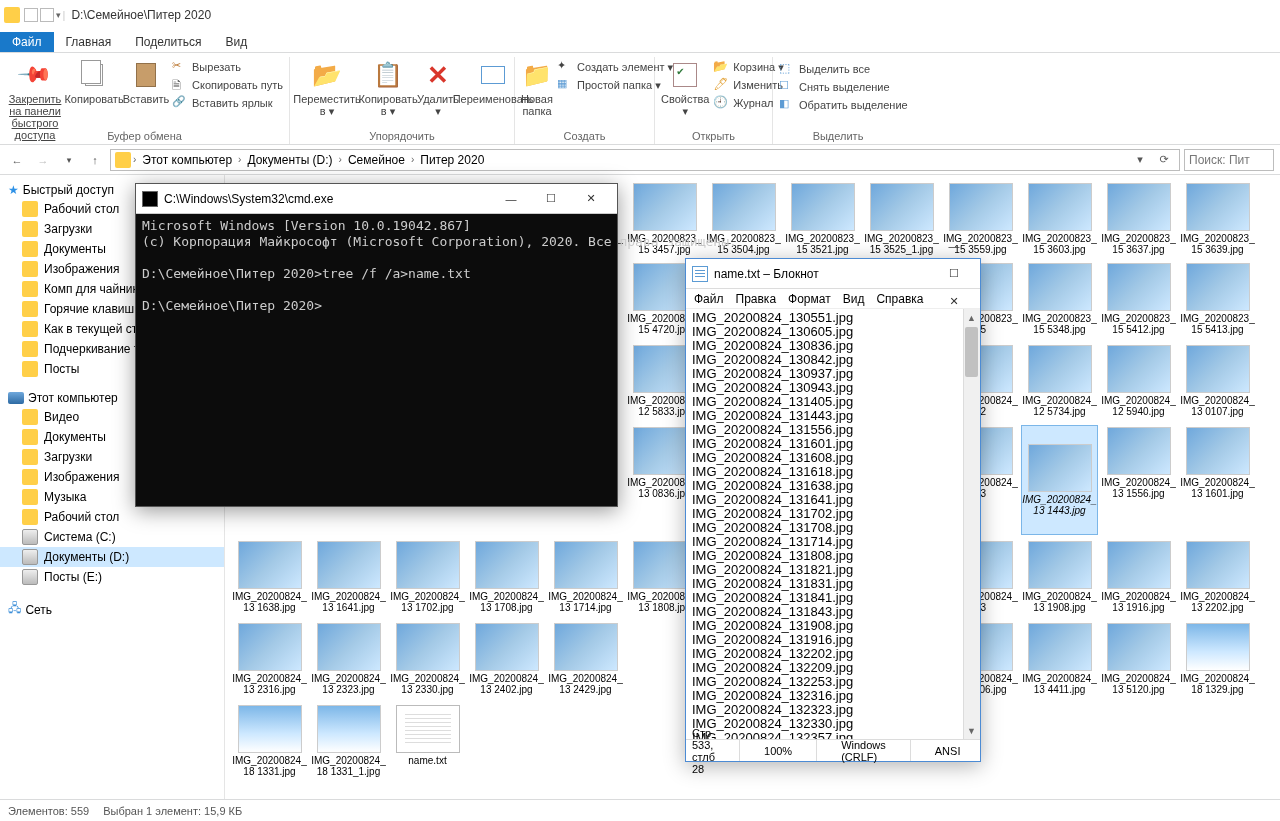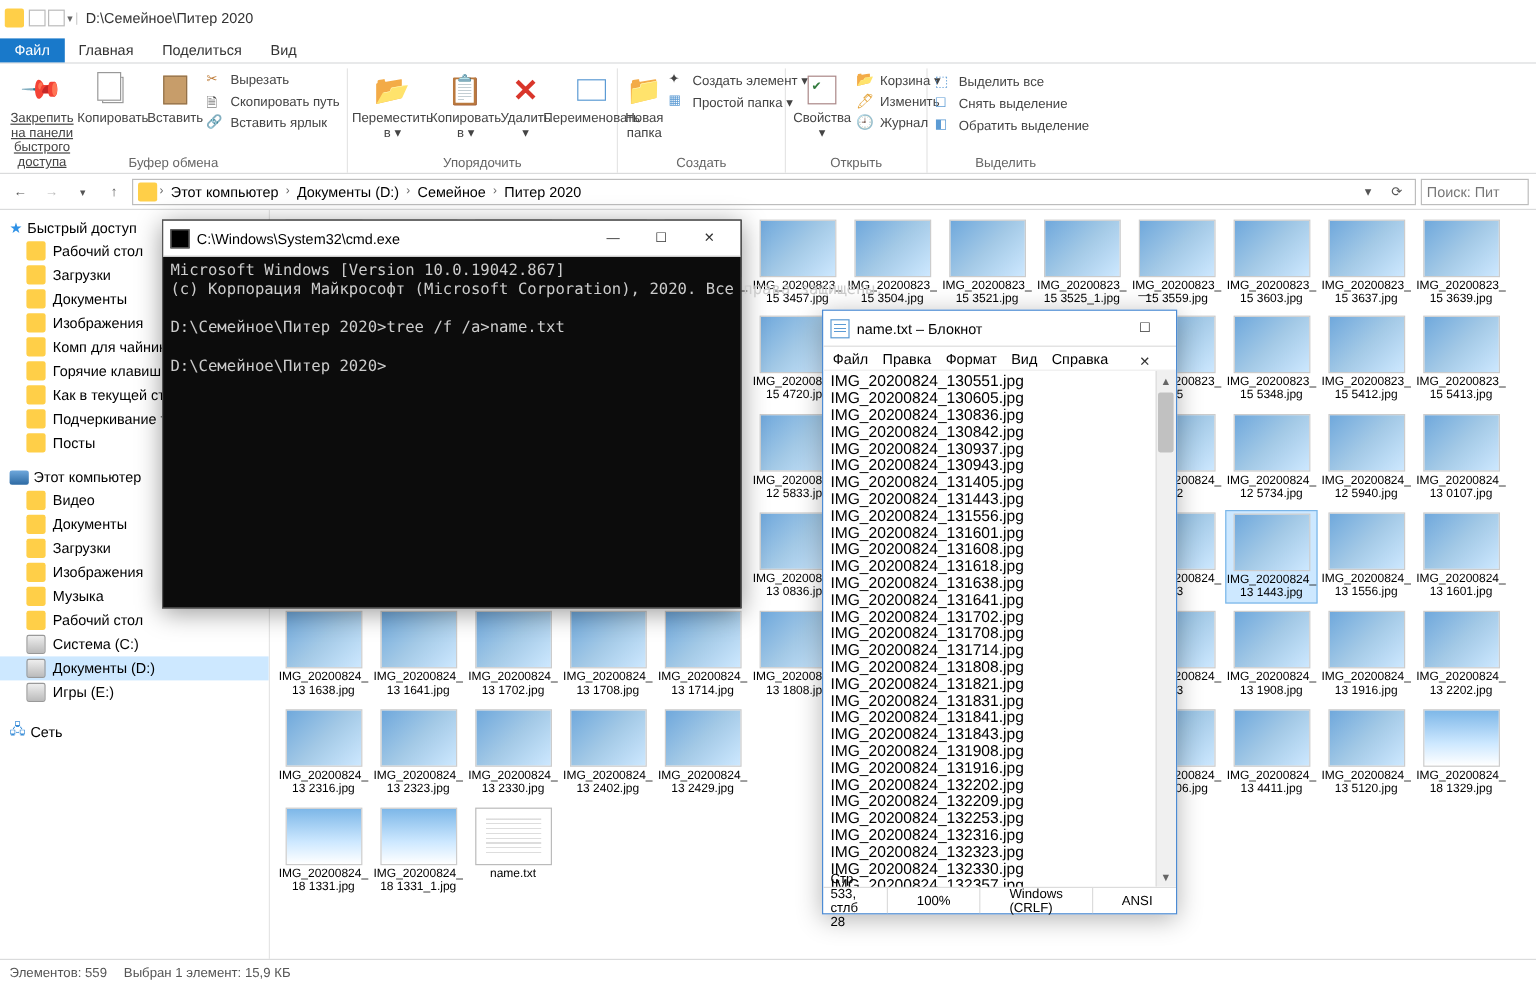--- a/index.html
+++ b/index.html
@@ -43,21 +43,21 @@
 .nav-header { padding: 2px 0 2px 8px; display: flex; align-items: center; gap: 4px; font-size: 12px; }
 .nav-header .star { color: #2e91e6; }
 .nav-item.selected { background: #cde8ff; }
 .folder-ic { background: #ffcf48; border-radius: 2px; }
 .disk-ic { background: linear-gradient(#eee,#bbb); border: 1px solid #999; border-radius: 2px; }
 .pc-ic { background: linear-gradient(#6fa8dc,#2d6aa3); border-radius: 2px; }
 
 .files-pane { flex: 1; padding: 6px 6px 0 6px; overflow: hidden; position: relative; }
 .file-grid { display: flex; flex-wrap: wrap; gap: 4px 2px; align-content: flex-start; }
 .file-item { width: 77px; display: flex; flex-direction: column; align-items: center; padding: 2px; }
-.file-item.selected { background: #cde8ff; border: 1px solid #7bb6e8; padding: 2px; }
+.file-item.selected { background: #cde8ff; border: 1px solid #7bb6e8; padding: 18px; font-style: italic; }
 .file-thumb { width: 64px; height: 48px; background: linear-gradient(135deg,#6fa8dc 0%,#a3c9e6 50%,#cde8ff 100%); border: 1px solid #ccc; }
 .file-thumb.sky { background: linear-gradient(#7db7e8 0%,#cde8ff 60%,#fff 100%); }
 .file-thumb.doc { background: #fff; border: 1px solid #bbb; position: relative; }
 .file-thumb.doc::after { content: ""; position: absolute; left: 8px; right: 8px; top: 8px; bottom: 8px; background: repeating-linear-gradient(#ddd 0,#ddd 1px,#fff 1px,#fff 4px); }
 .file-label { font-size: 10px; text-align: center; line-height: 11px; max-width: 77px; overflow-wrap: break-word; margin-top: 2px; }
 
 .status-bar { height: 22px; border-top: 1px solid #dadbdc; display: flex; align-items: center; padding: 0 8px; font-size: 11px; color: #555; gap: 14px; position: absolute; bottom: 0; left: 0; right: 0; background: #fff; }
 
 
 .cmd-window { position: absolute; left: 135px; top: 183px; width: 483px; height: 324px; background: #0c0c0c; box-shadow: 0 4px 20px rgba(0,0,0,0.4); border: 1px solid #555; z-index: 5; }
@@ -372,21 +372,21 @@
           <div class="nav-item">
             <span class="ic disk-ic"></span>
             <span class="lb">Система (С:)</span>
           </div>
           <div class="nav-item selected">
             <span class="ic disk-ic"></span>
             <span class="lb">Документы (D:)</span>
           </div>
           <div class="nav-item">
             <span class="ic disk-ic"></span>
-            <span class="lb">Игры (Е:)</span>
+            <span class="lb">Посты (Е:)</span>
           </div>
         </div>
     </div>
     <div class="nav-group">
       <div class="nav-header">
           <span class="ic" style="color:#3b8ed8;">🖧</span>
           <span class="lb">Сеть</span>
         </div>
     </div>
   </div>

